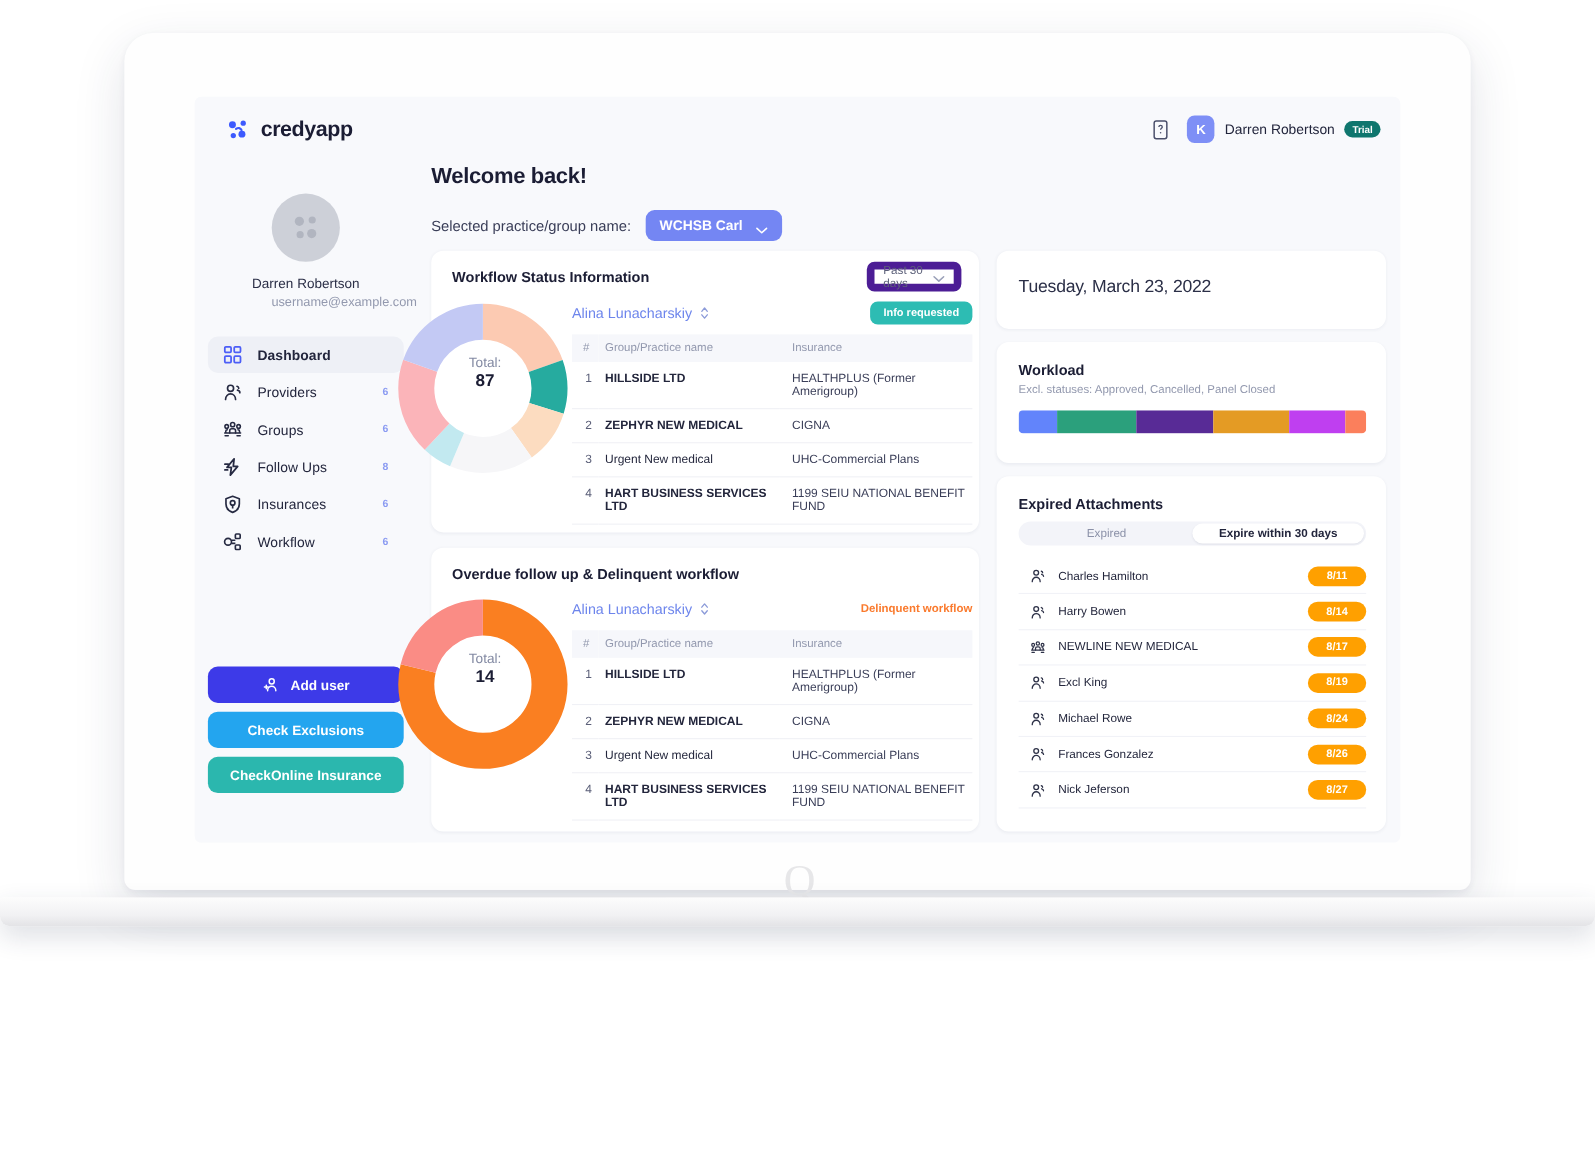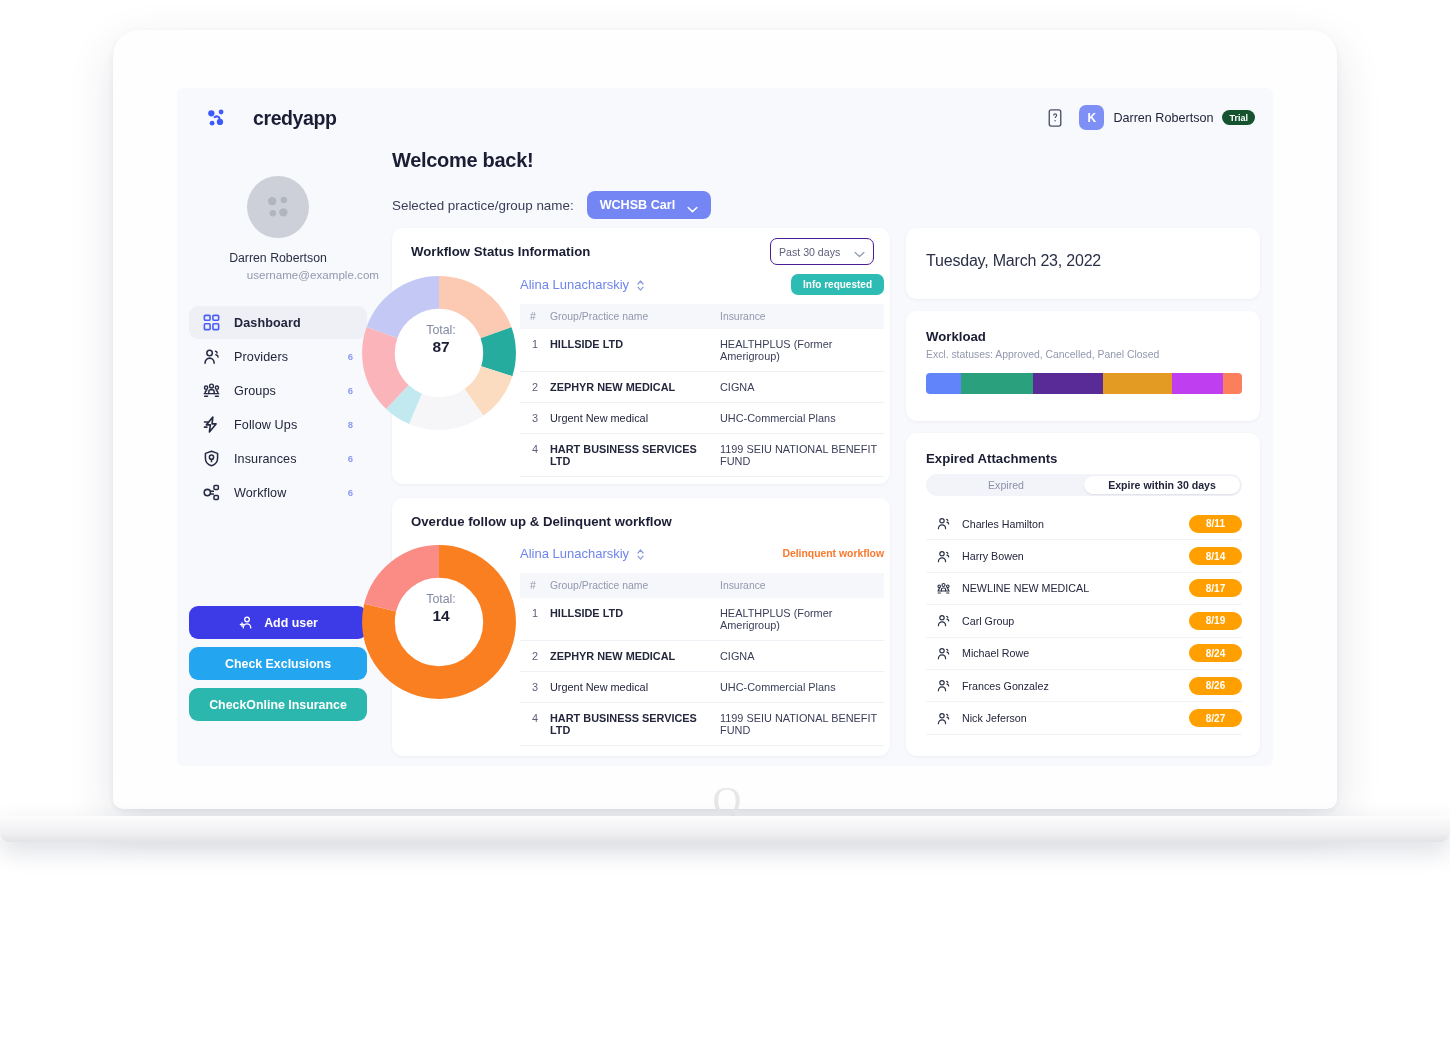--- a/index.html
+++ b/index.html
@@ -37,21 +37,21 @@
   #app {
     position: absolute; left: 177px; top: 88px; width: 1096px; height: 678px;
     background: #f8f9fc; border-radius: 6px; overflow: hidden;
   }
 
   
   #sidebar {
     position: absolute; left: 0; top: 0; width: 202px; height: 678px;
     background: #f8f9fc;
   }
-  .brand { display: flex; align-items: center; gap: 25px; padding: 19px 0 0 28px; }
+  .brand { display: flex; align-items: center; gap: 9px; padding: 19px 0 0 28px; }
   .brand-mark { width: 23px; height: 23px; position: relative; flex: none; }
   .brand-name { font-size: 19.5px; font-weight: 700; color: #1b1d34; letter-spacing: -.4px; }
 
   .avatar-big {
     width: 62px; height: 62px; border-radius: 50%; background: #cdd0d8;
     margin: 46px auto 0; position: relative;
   }
   .avatar-glyph { position: absolute; left: 17px; top: 17px; width: 28px; height: 28px; opacity: .55; }
   .profile-name { text-align: center; font-size: 12.3px; color: #2b2f47; margin-top: 13px; font-weight: 400; }
   .profile-mail { text-align: right; font-size: 11.6px; color: #9298ae; margin-top: 3px; }
@@ -86,21 +86,21 @@
   #topbar { position: absolute; right: 18px; top: 17px; display: flex; align-items: center; gap: 15px; }
   .help-ico { width: 18px; height: 20px; color: #4a4f6b; cursor: pointer; }
   .user-chip { display: flex; align-items: center; gap: 9px; cursor: pointer; }
   .avatar-sq {
     width: 25px; height: 25px; border-radius: 7px; background: #7e8ff6;
     color: #fff; font-size: 12px; font-weight: 700; display: flex;
     align-items: center; justify-content: center;
   }
   .user-name { font-size: 12.6px; color: #22253c; font-weight: 500; }
   .trial-badge {
-    background: #14532d; color: #fff; font-size: 9px; font-weight: 700;
+    background: #0f766e; color: #fff; font-size: 9px; font-weight: 700;
     padding: 2.5px 7px; border-radius: 9px;
   }
 
   
   #main { position: absolute; left: 202px; top: 0; width: 894px; height: 678px; }
   .welcome { font-size: 20px; font-weight: 700; color: #1b1d34; position: absolute; left: 13px; top: 61px; letter-spacing: -.3px; }
   .practice-row { position: absolute; left: 13px; top: 103px; display: flex; align-items: center; gap: 13px; }
   .practice-label { font-size: 13.4px; color: #3a3e58; }
   .practice-select {
     background: #7486f3; color: #fff; font-size: 12.6px; font-weight: 700;
@@ -108,22 +108,22 @@
   }
   .chev { width: 11px; height: 7px; flex: none; }
 
   .card { background: #fff; border-radius: 11px; box-shadow: 0 1px 3px rgba(40,50,80,.06); position: absolute; }
   .card-title { font-size: 13.2px; font-weight: 700; color: #1b1d34; }
 
   
   #wf-card { left: 13px; top: 140px; width: 498px; height: 256px; }
   #wf-card .card-title { position: absolute; left: 19px; top: 16px; }
   .range-select {
-    position: absolute; right: 16px; top: 10px; width: 104px; height: 27px;
-    border: 1px solid #4c1d95; border-radius: 7px; display: flex;
+    position: absolute; right: 16px; top: 10px; width: 86px; height: 27px;
+    border: 7px solid #4c1d95; border-radius: 7px; display: flex;
     align-items: center; justify-content: space-between; padding: 0 8px;
     font-size: 10.6px; color: #5c6079; cursor: pointer;
   }
   .range-select .chev { color: #9aa0b8; }
 
   .donut-wrap { position: absolute; left: -33px; top: 45px; width: 160px; height: 180px; }
   .donut { width: 160px; height: 160px; }
   .donut-center { position: absolute; left: 40px; top: 50px; width: 84px; text-align: center; }
   .donut-total-l { font-size: 12.4px; color: #838aa3; }
   .donut-total-v { font-size: 15.5px; color: #1b1d34; font-weight: 600; margin-top: 1px; }
@@ -568,21 +568,21 @@
         </div>
 
         <div class="exp-row">
           <span class="exp-ico">
             <svg viewBox="0 0 20 20" width="15" height="15" fill="none" stroke="currentColor" stroke-width="1.6" stroke-linecap="round">
               <circle cx="8" cy="6.3" r="2.9"></circle>
                 <path d="M3.2 17c0-3.1 2.2-5.3 4.8-5.3s4.8 2.2 4.8 5.3"></path>
               <path d="M14.2 4.4c1 .2 1.6 1 1.6 1.9M14.6 8.1c1.4.3 2.3 1.2 2.3 2.4"></path>
             </svg>
           </span>
-          <span class="exp-name">Carl Group</span>
+          <span class="exp-name">Excl King</span>
           <span class="exp-date">8/19</span>
         </div>
 
         <div class="exp-row">
           <span class="exp-ico">
             <svg viewBox="0 0 20 20" width="15" height="15" fill="none" stroke="currentColor" stroke-width="1.6" stroke-linecap="round">
               <circle cx="8" cy="6.3" r="2.9"></circle>
                 <path d="M3.2 17c0-3.1 2.2-5.3 4.8-5.3s4.8 2.2 4.8 5.3"></path>
               <path d="M14.2 4.4c1 .2 1.6 1 1.6 1.9M14.6 8.1c1.4.3 2.3 1.2 2.3 2.4"></path>
             </svg>

